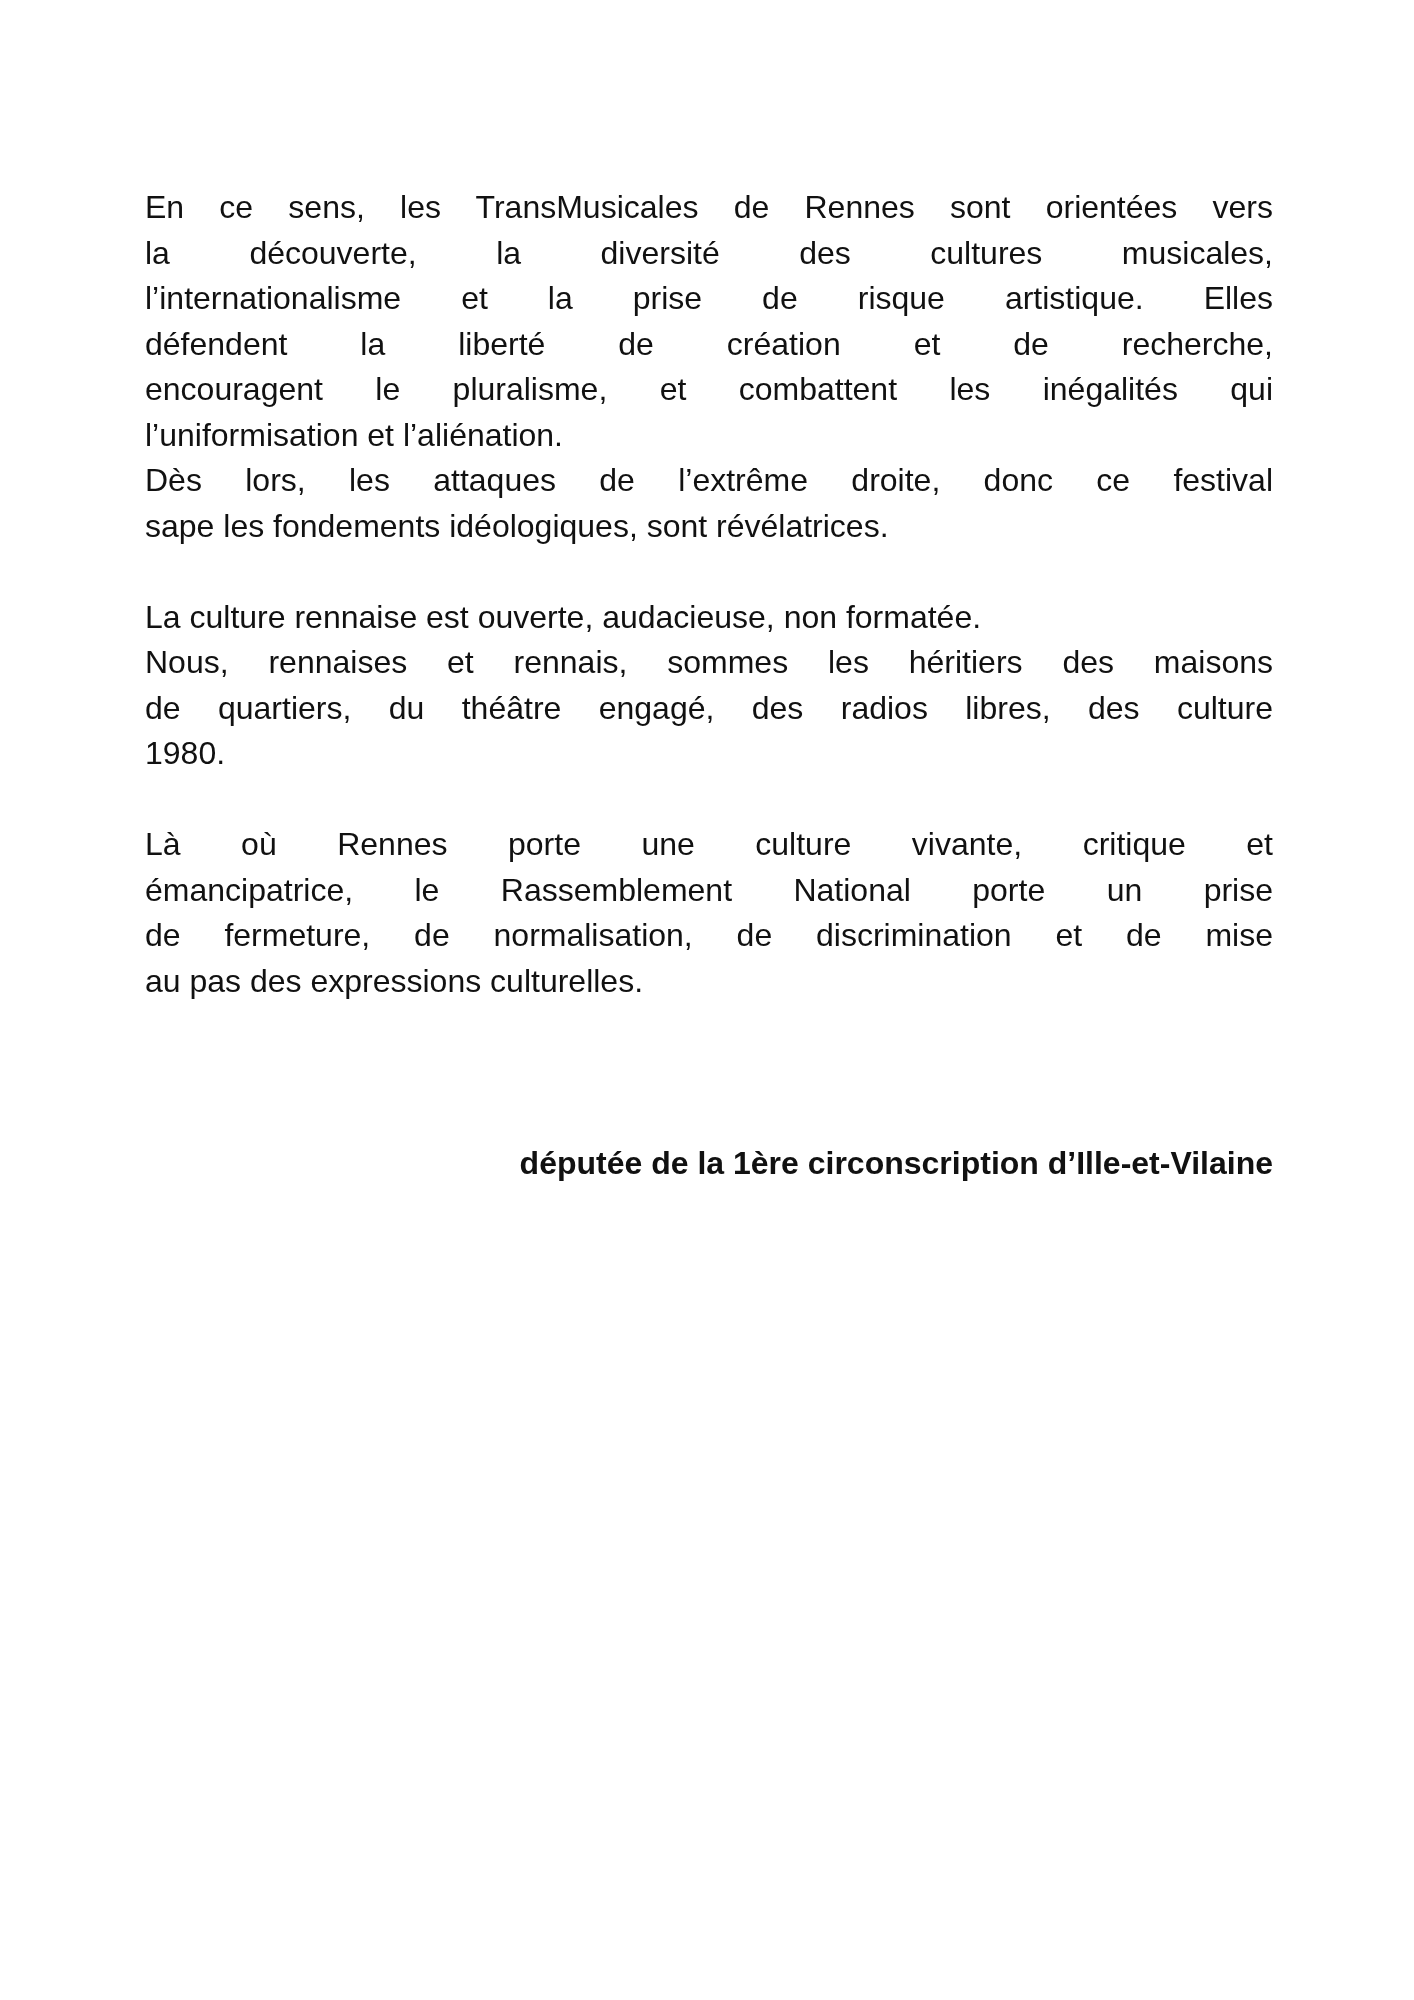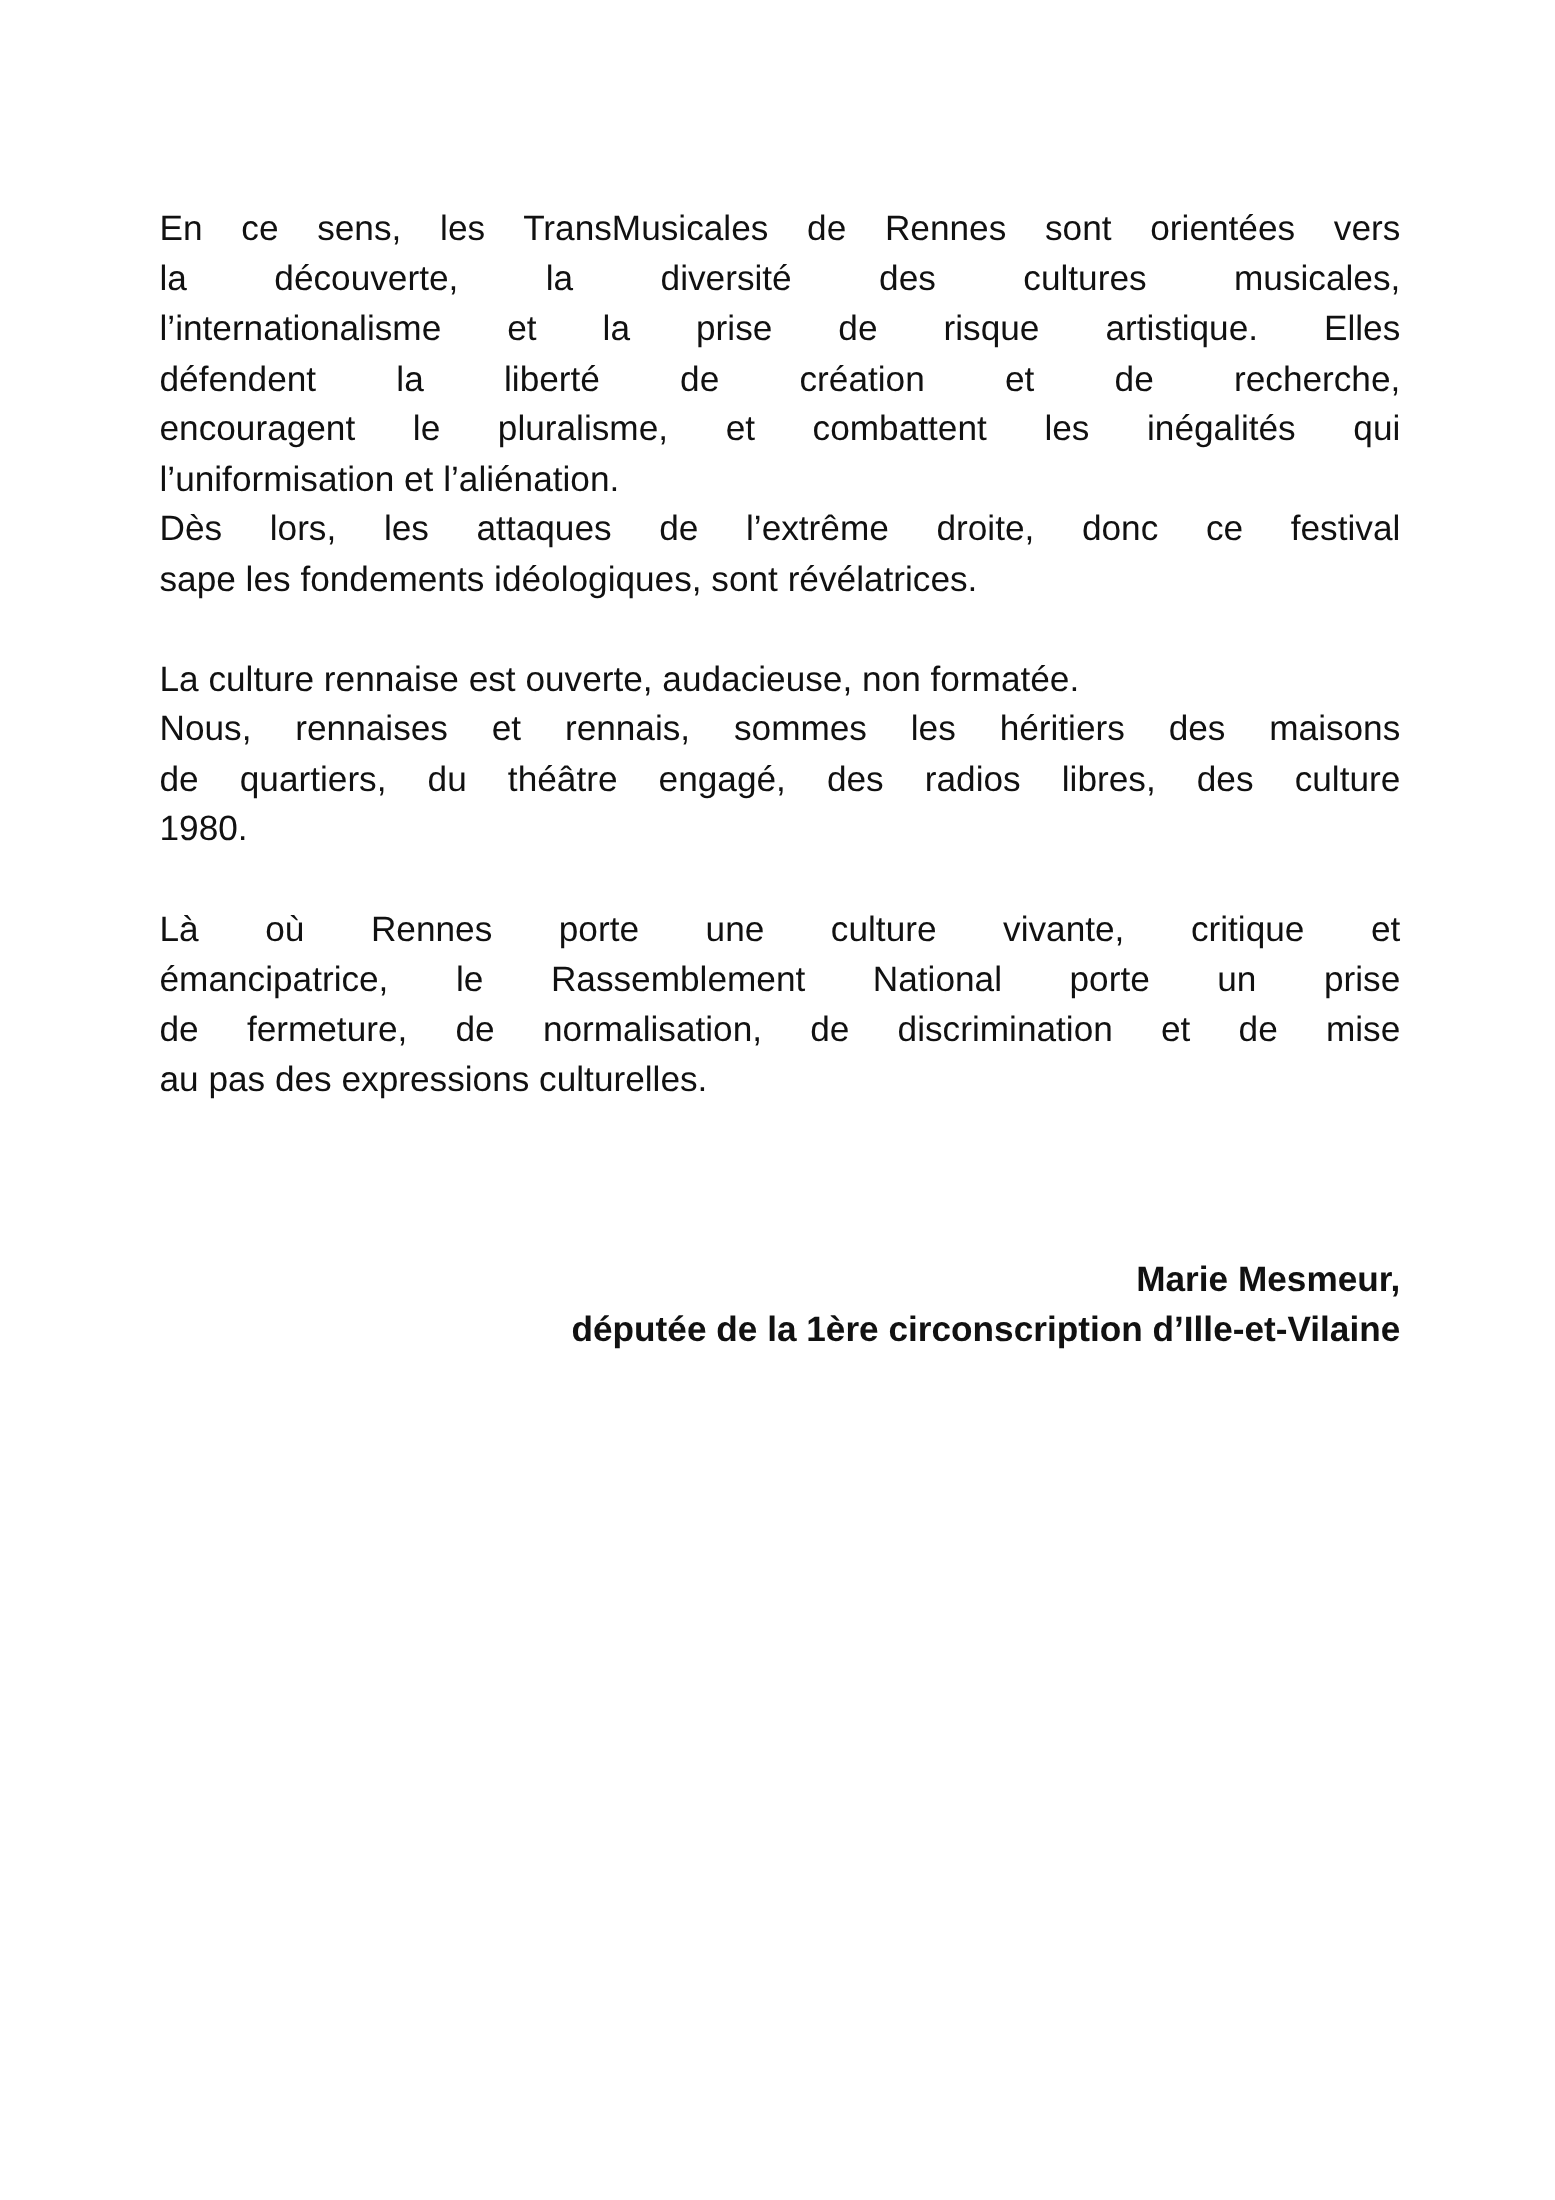--- a/index.html
+++ b/index.html
@@ -81,18 +81,17 @@
       <div class="line">au pas des expressions culturelles.</div>
     </div>
 
     <div class="sp"></div>
 
 
     <div class="sp"></div>
     <div class="sp"></div>
 
     <div class="sig">
-      <div class="line">Marie Mesmeur,</div>
       <div class="line">députée de la 1ère circonscription d’Ille-et-Vilaine</div>
     </div>
 
   </div>
 </div>
 
 </body></html>

